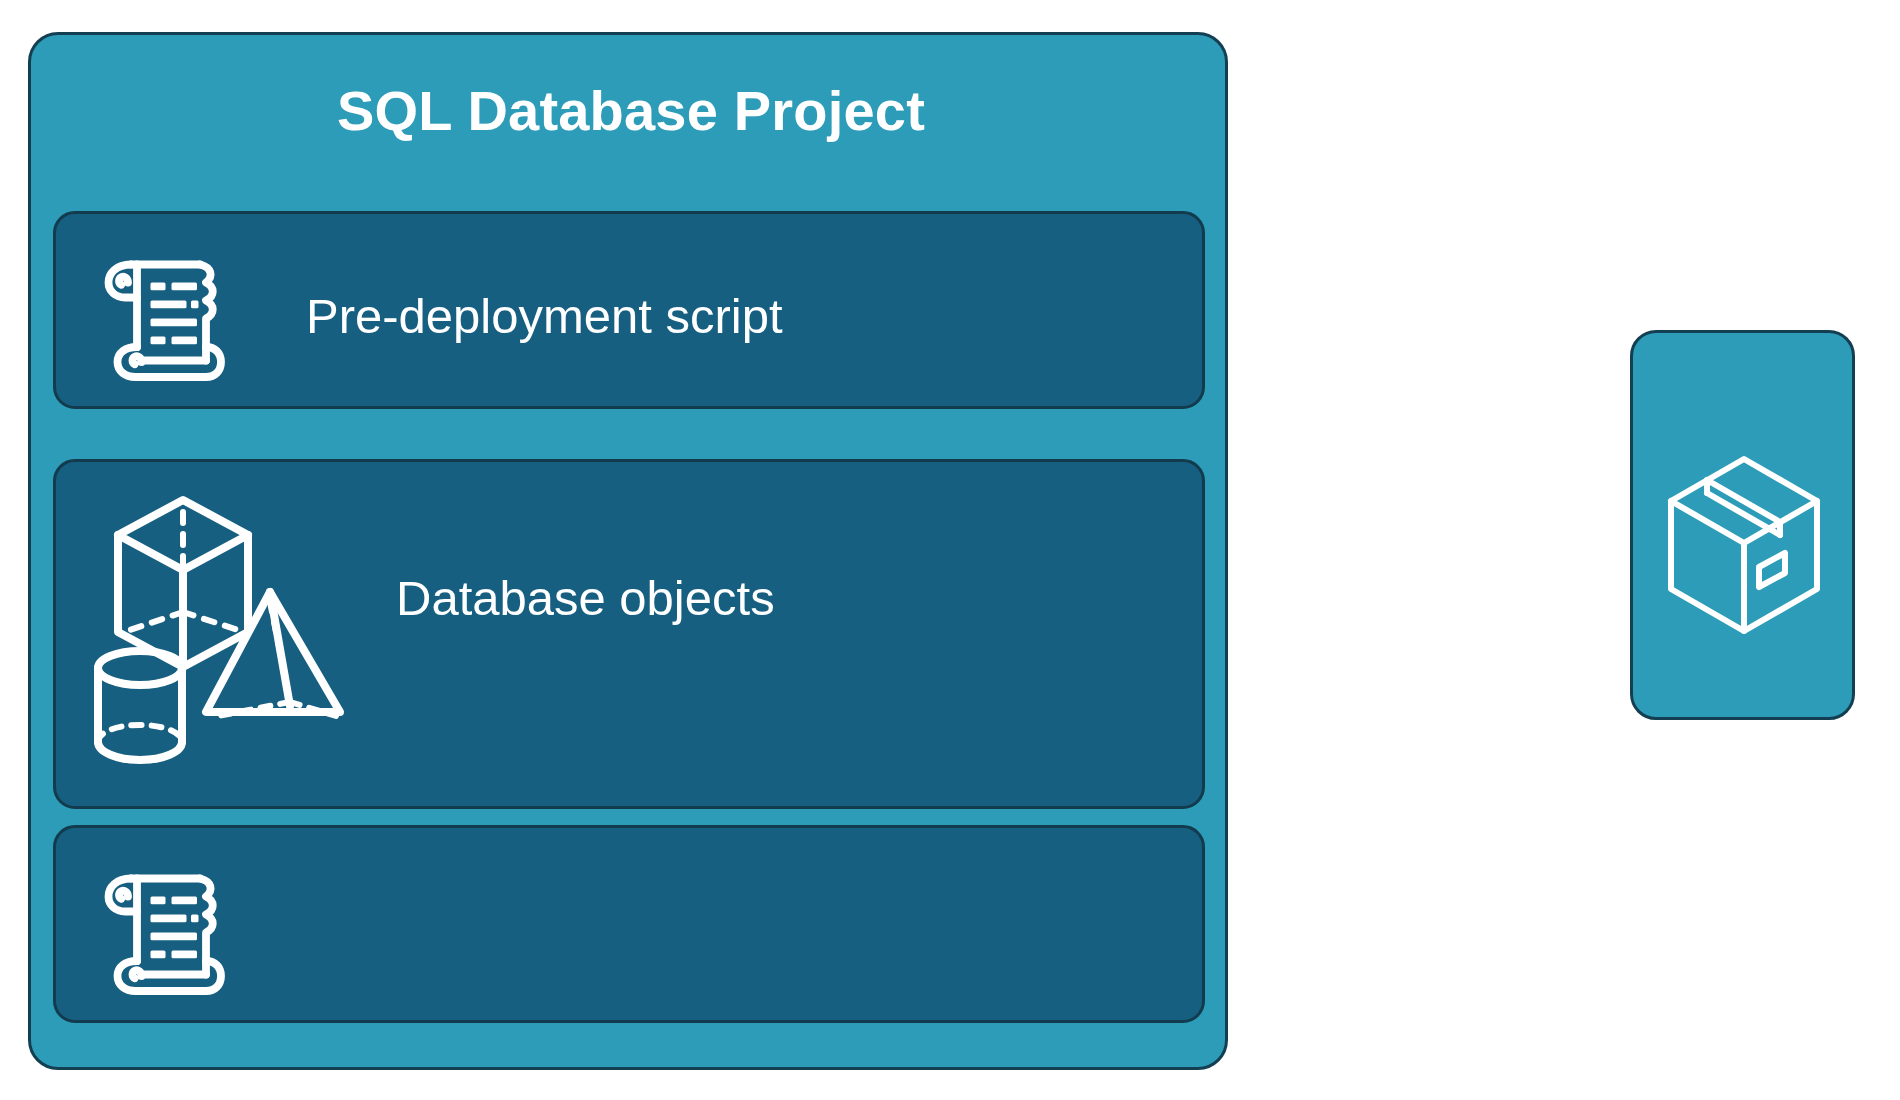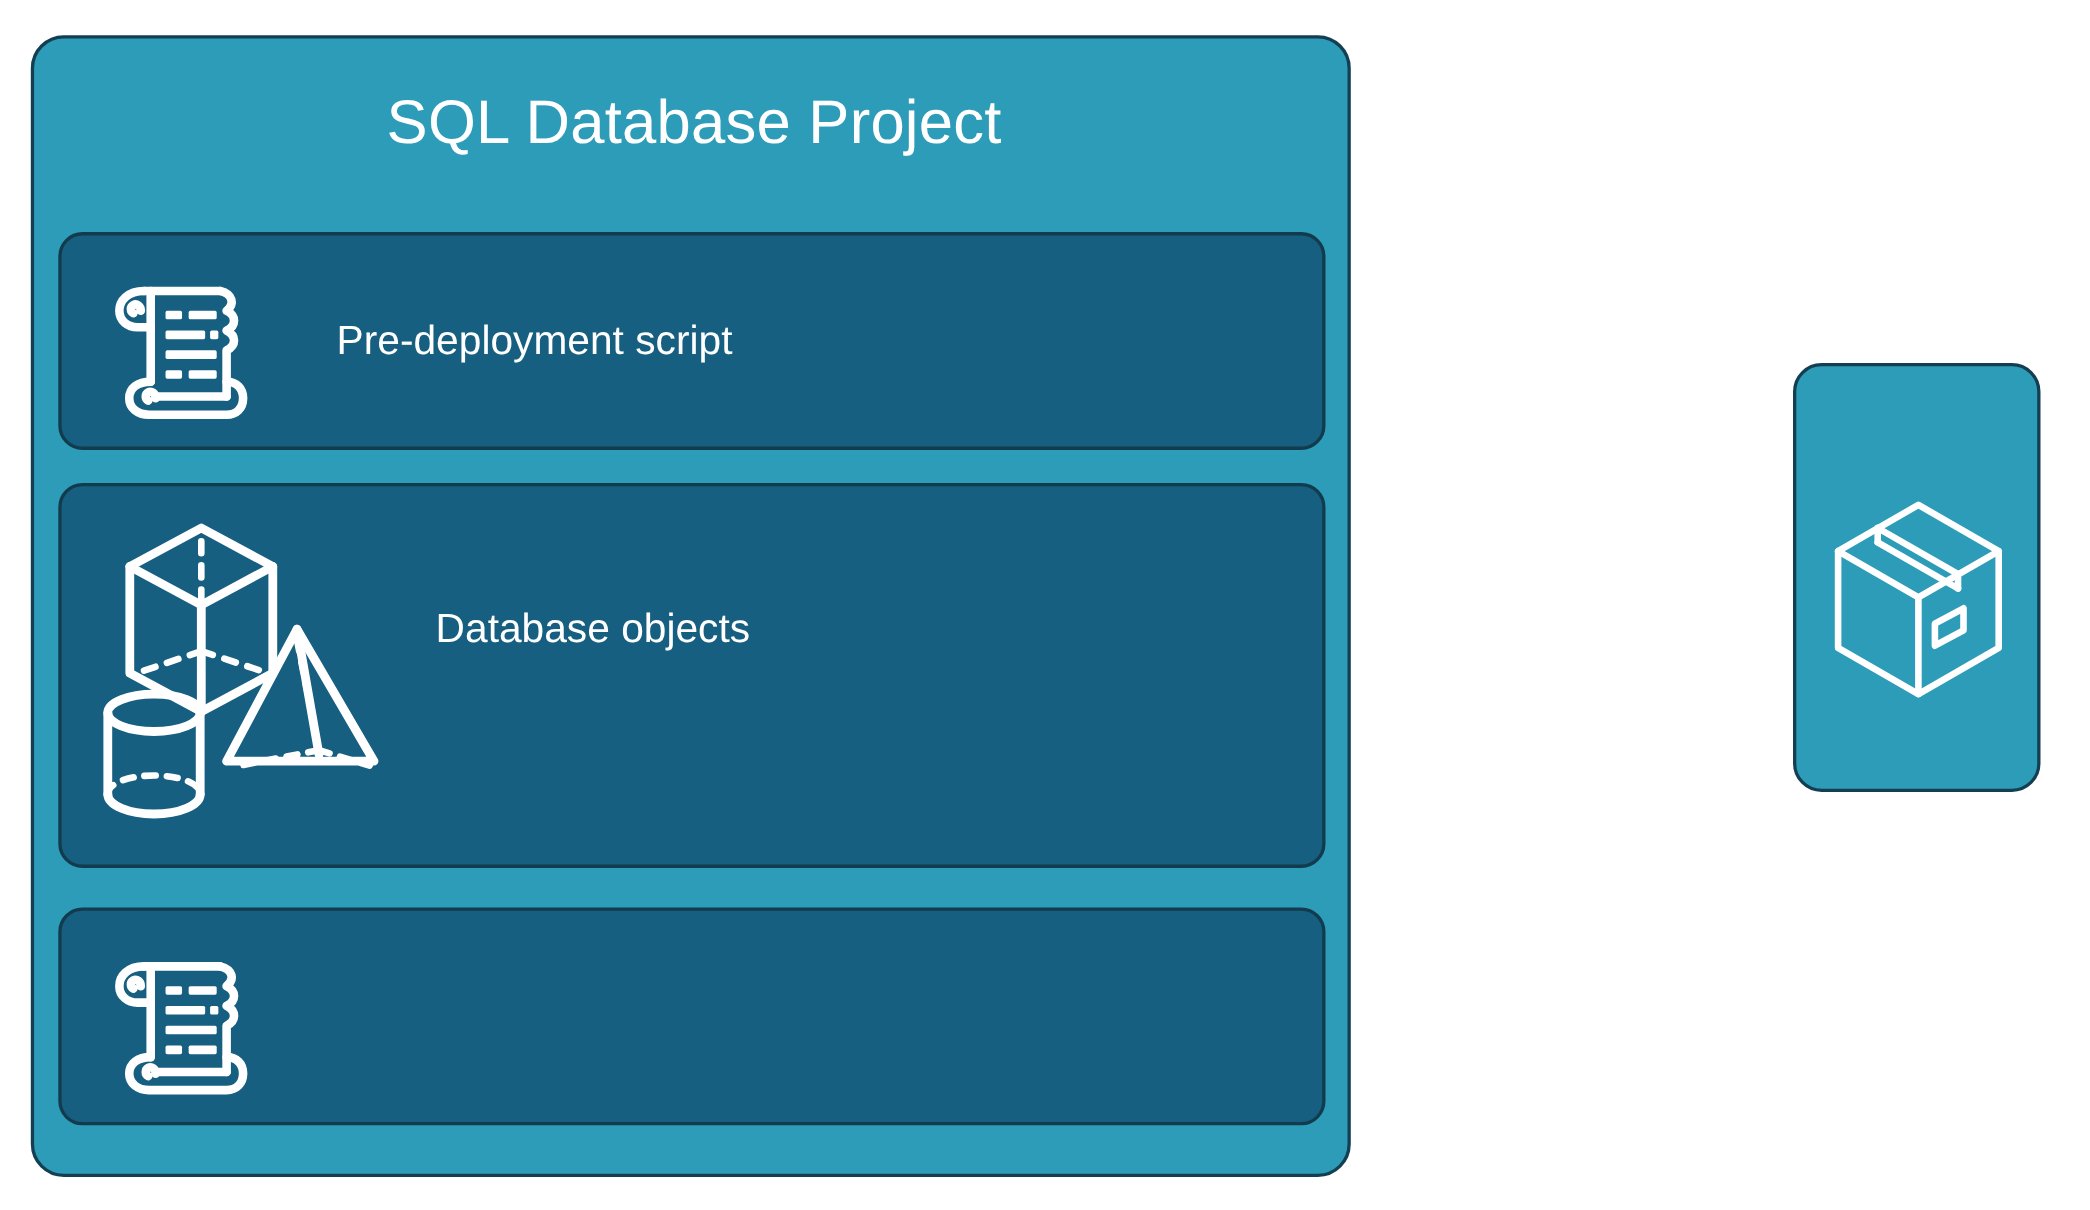--- a/index.html
+++ b/index.html
@@ -36,53 +36,53 @@
   }
 
   .project-title {
     position: absolute;
     left: 0;
     top: 48px;
     width: 1200px;
     text-align: center;
     color: #ffffff;
     font-size: 56px;
-    font-weight: 400;
+    font-weight: 700;
     letter-spacing: 0.2px;
     line-height: 1;
     font-family: "Liberation Sans", sans-serif;
     white-space: nowrap;
   }
 
   
   .item-card {
     position: absolute;
     left: 22px;
     width: 1152px;
     background: #165F80;
     border: 3px solid #123B4D;
     border-radius: 22px;
     box-sizing: border-box;
   }
   .item-card.card-pre  { top: 176px; height: 198px; }
-  .item-card.card-objs { top: 404px; height: 350px; }
+  .item-card.card-objs { top: 424px; height: 350px; }
   .item-card.card-post { top: 790px; height: 198px; }
 
   .item-icon {
     position: absolute;
     display: block;
   }
   .item-icon.scroll-pre  { left: 36px; top: 22px; }
   .item-icon.scroll-post { left: 36px; top: 22px; }
   .item-icon.shapes      { left: 22px; top: 18px; }
 
   .item-label {
     position: absolute;
     color: #ffffff;
-    font-size: 37px;
+    font-size: 49px;
     font-weight: 400;
     line-height: 1.18;
     font-family: "Liberation Sans", sans-serif;
     white-space: nowrap;
   }
   .item-label.lbl-pre  { left: 250px; top: 74px; }
   .item-label.lbl-post { left: 250px; top: 74px; }
   .item-label.lbl-objs { left: 340px; top: 108px; }
   .item-label .l2 { display: block; }
 

